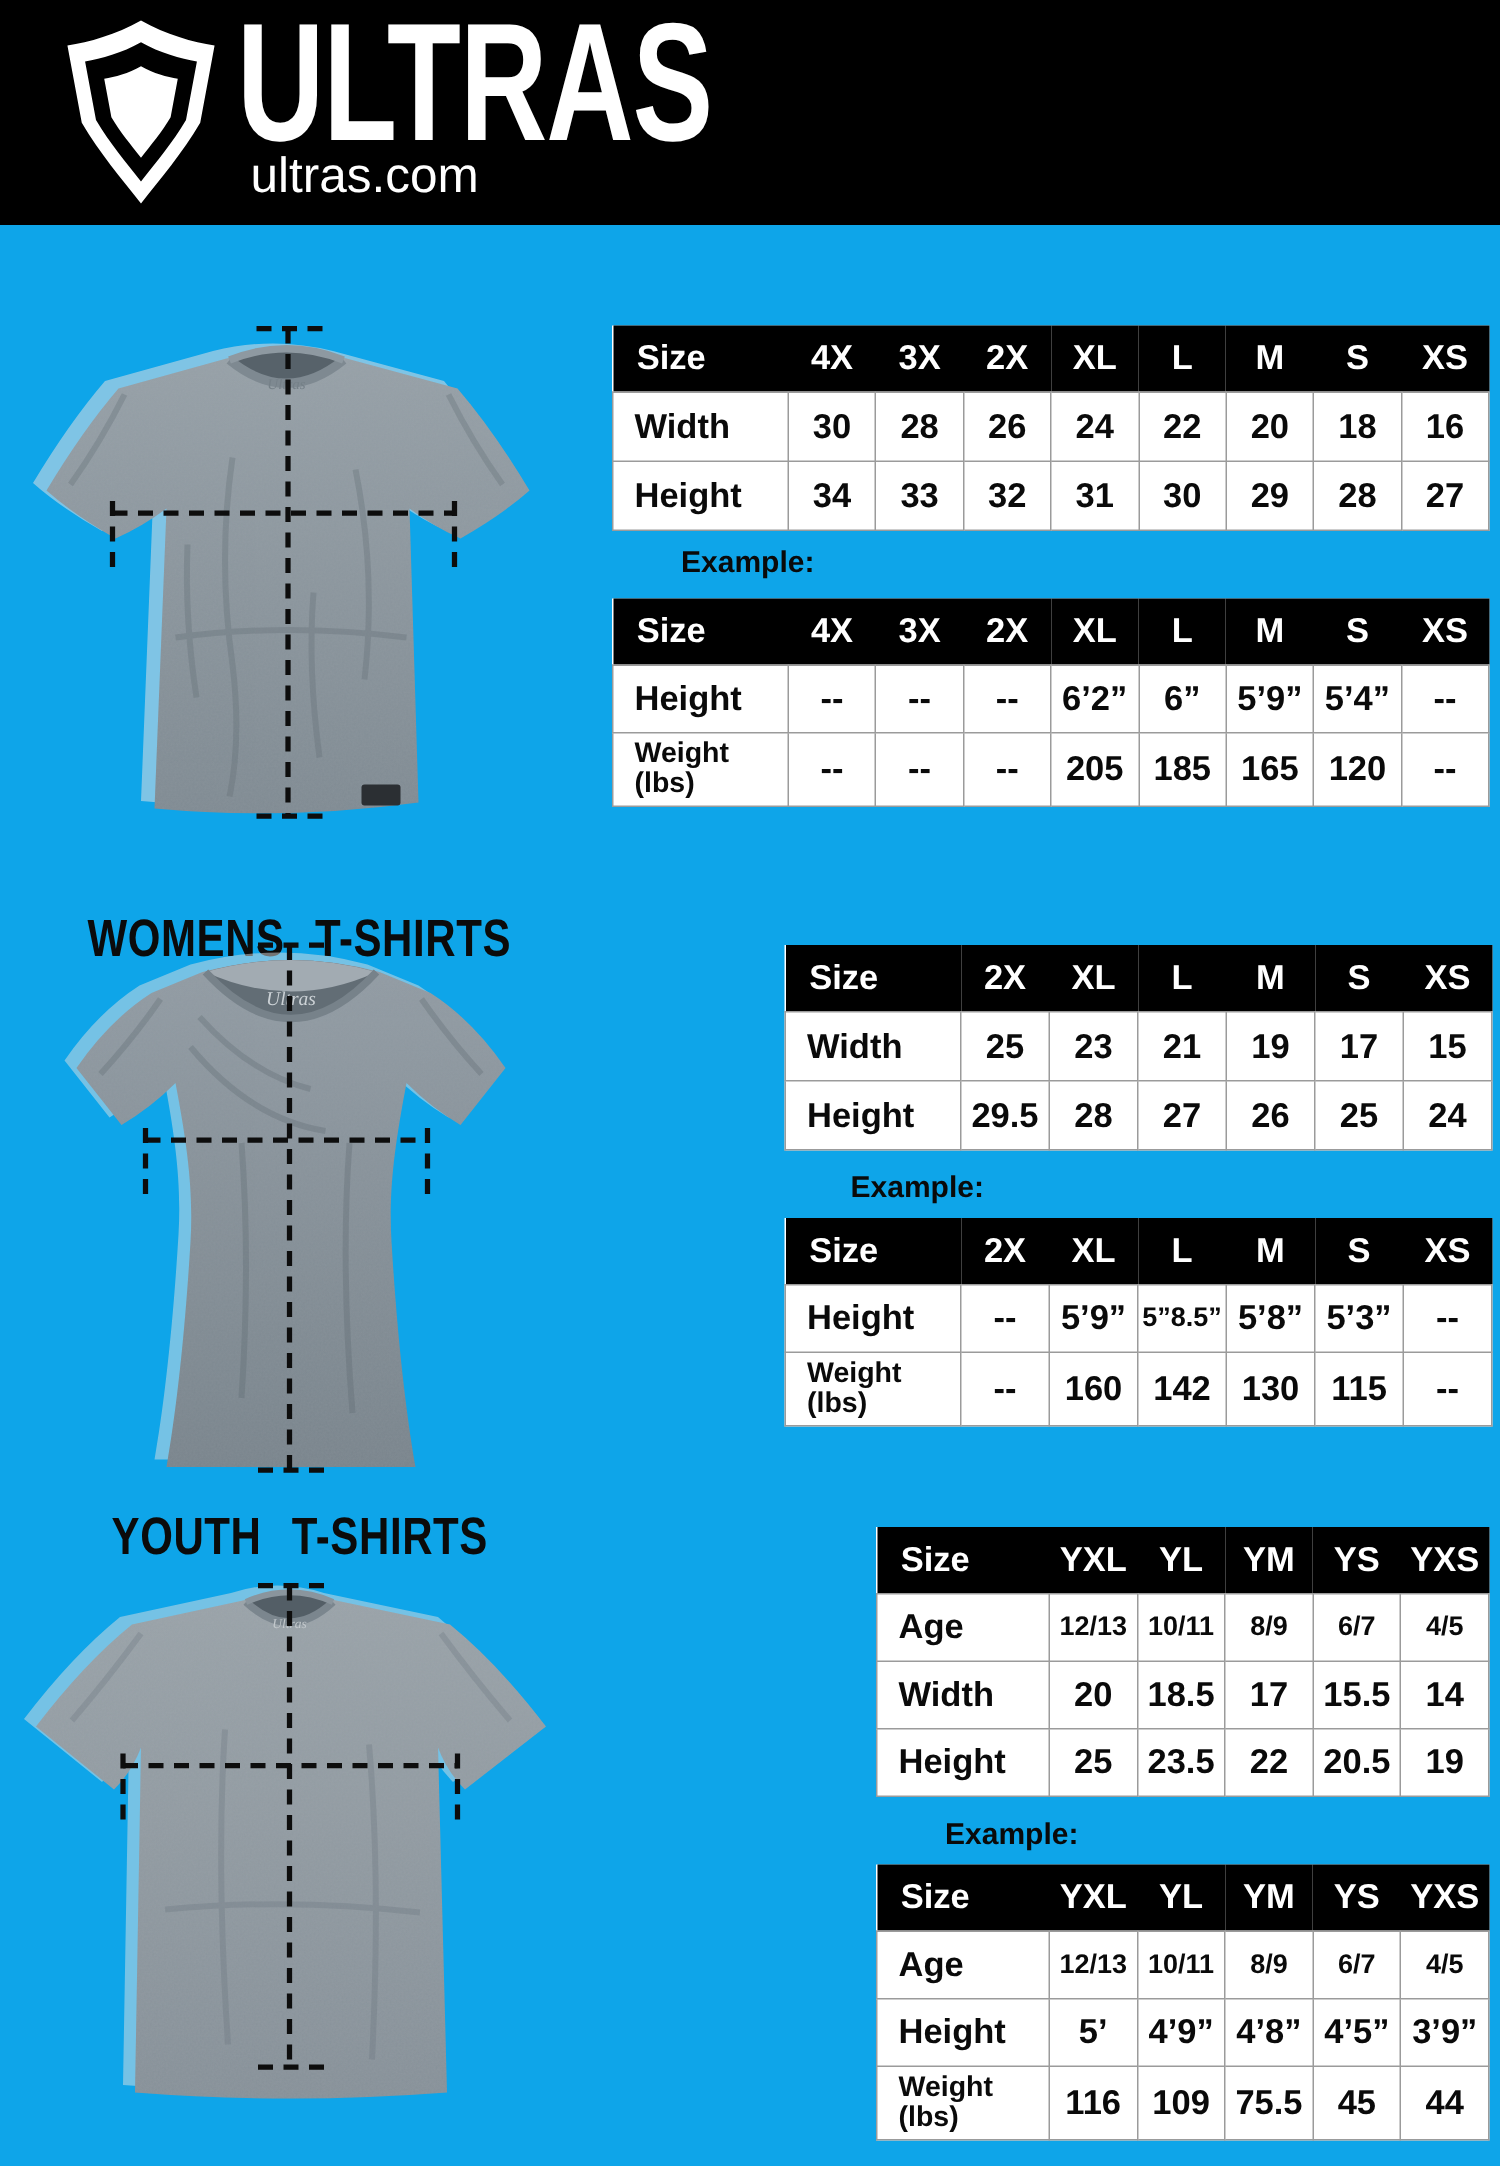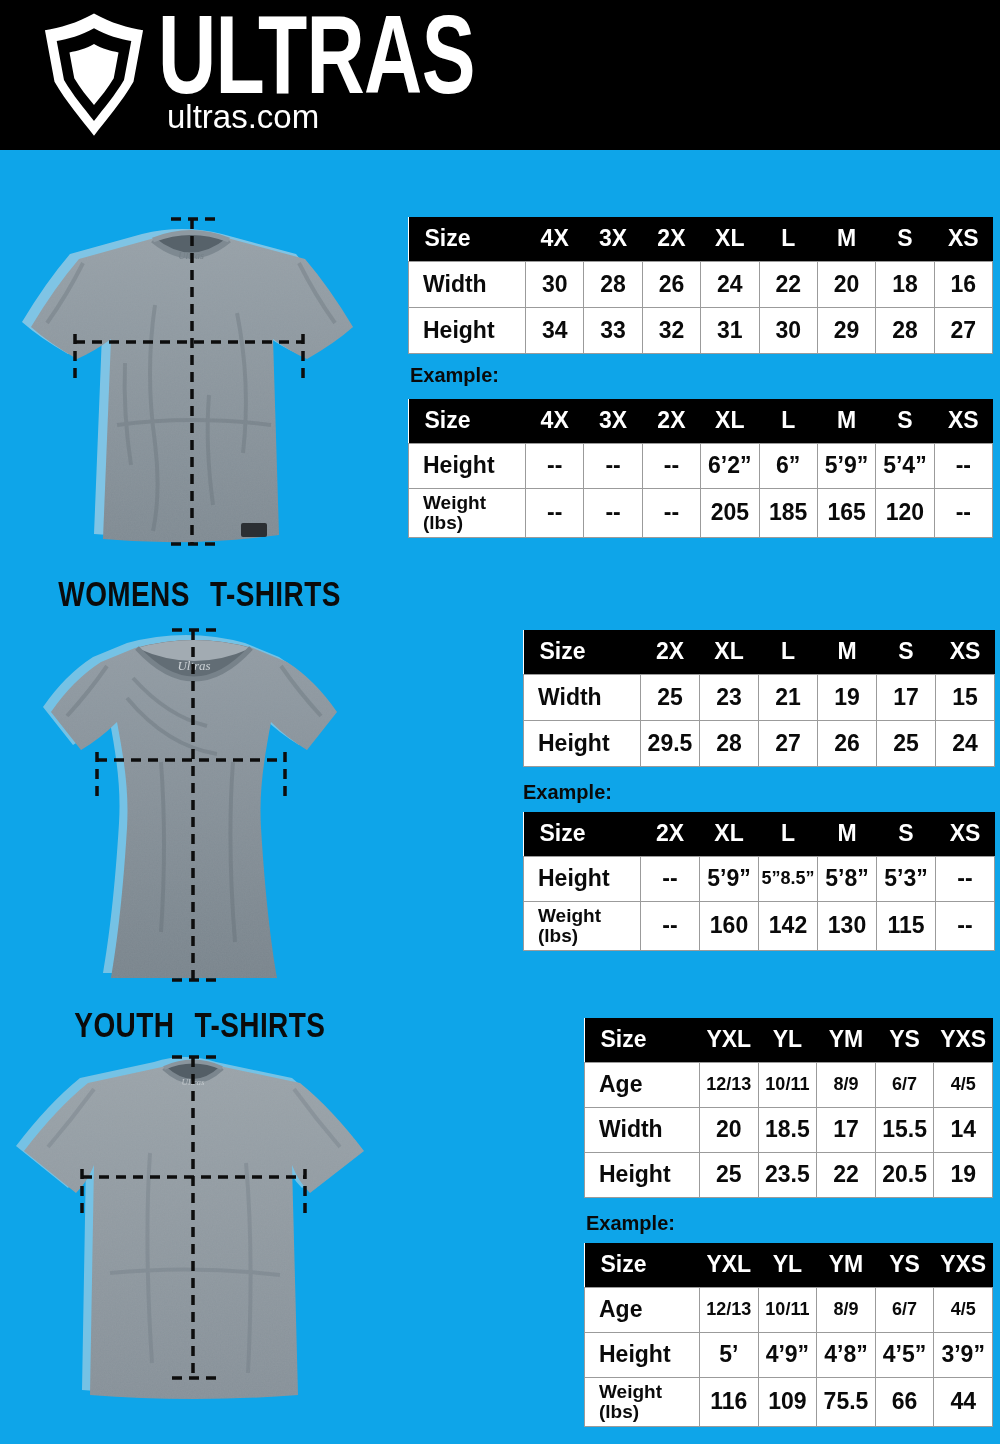--- a/index.html
+++ b/index.html
@@ -33,21 +33,21 @@
   .size-table tbody tr{height:46px;}
   .size-table td{border:1px solid #9b9b9b;font-weight:bold;font-size:23px;color:#0a0a0a;
                  text-align:center;padding:0;vertical-align:middle;}
   .size-table td.label{text-align:left;padding-left:14px;}
   .size-table td.small{font-size:18px;}
   .size-table td.two-line{font-size:19px;line-height:1.05;white-space:pre-line;}
   .youth-size tbody tr{height:45px;}
   .example-table tbody tr{height:45px;}
   .example-table tbody tr:last-child{height:49px;}
 
-  .example{position:absolute;font-size:20px;font-weight:bold;color:#0a0a0a;}
+  .example{position:absolute;font-size:20px;font-weight:bold;color:#0a0a0a;margin-left:44px;}
 </style>
 </head>
 <body>
 
 <div id="page">
 
   <div class="header">
     <svg class="logo" viewBox="0 0 100 112">
       <path d="M50,3 C64,11 79,15 91,17 L83,60 C73,77 61,91 50,105 C39,91 27,77 17,60 L9,17 C21,15 36,11 50,3 Z" fill="#ffffff"></path>
       <path d="M50,3 C64,11 79,15 91,17 L83,60 C73,77 61,91 50,105 C39,91 27,77 17,60 L9,17 C21,15 36,11 50,3 Z" fill="#000000" transform="translate(50,54) scale(0.76) translate(-50,-54)"></path>
@@ -197,21 +197,21 @@
           <td>--</td>
           <td>205</td>
           <td>185</td>
           <td>165</td>
           <td>120</td>
           <td>--</td>
         </tr>
       </tbody>
     </table>
 
-  <div class="sec-title" style="left:0;top:575px;">
+  <div class="sec-title" style="left:0;top:607px;">
     <span class="cond">WOMENS T-SHIRTS</span>
   </div>
 
   <svg class="shirt" style="left:15px;top:612px;" width="360" height="385" viewBox="0 0 360 385">
     <defs>
       <linearGradient id="gradW" x1="0" y1="0" x2="0" y2="1">
         <stop offset="0" stop-color="#929ca4"></stop>
           <stop offset="1" stop-color="#79848c"></stop>
       </linearGradient>
       <filter id="grainW" x="-5%" y="-5%" width="110%" height="110%">
@@ -462,19 +462,19 @@
           <td>4’8”</td>
           <td>4’5”</td>
           <td>3’9”</td>
         </tr>
         <tr>
           <td class="label two-line">Weight
 (lbs)</td>
           <td>116</td>
           <td>109</td>
           <td>75.5</td>
-          <td>66</td>
+          <td>45</td>
           <td>44</td>
         </tr>
       </tbody>
     </table>
 
 </div>
 
 </body></html>

